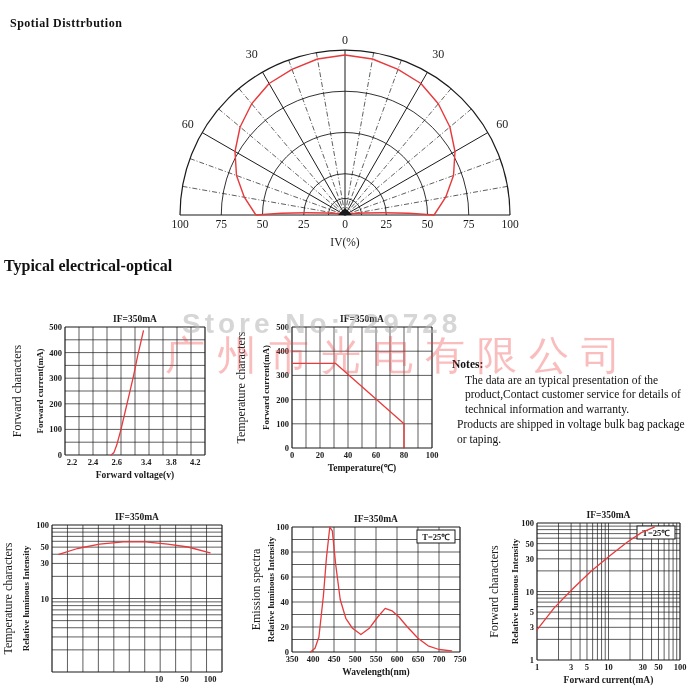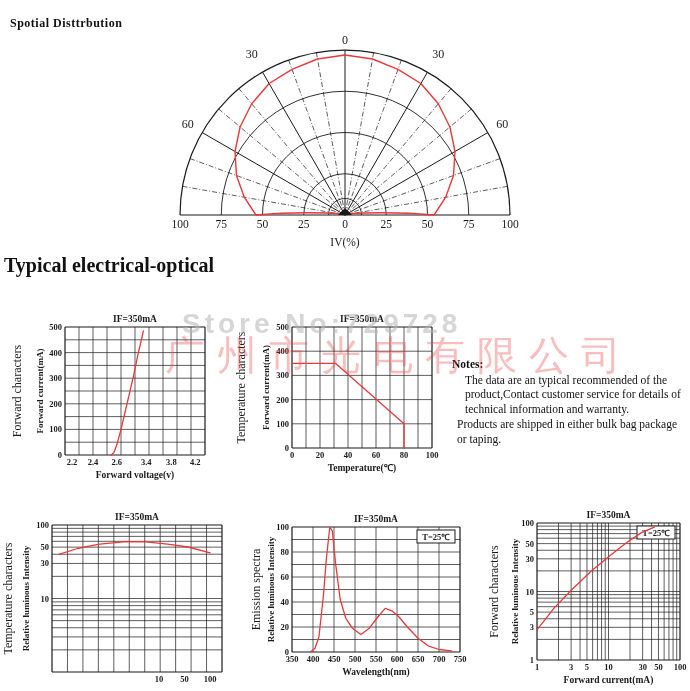--- a/index.html
+++ b/index.html
@@ -1,20 +1,20 @@
 <!DOCTYPE html>
 <html><head>
 <meta charset="utf-8">
 <style>
   html,body{margin:0;padding:0;background:#fff;}
   .page{position:relative;width:690px;height:691px;background:#fff;overflow:hidden;
         font-family:"Liberation Serif",serif;color:#111;}
   .abs{position:absolute;}
   .page-title{left:10px;top:3px;font-size:12px;font-weight:bold;letter-spacing:.5px;margin-top:13px;}
-  .section-heading{left:4px;top:255px;font-size:20px;font-weight:bold;line-height:21px;}
+  .section-heading{left:4px;top:255px;font-size:16px;font-weight:bold;line-height:21px;}
   .notes{left:452px;top:316px;width:234px;font-size:11.5px;line-height:14.5px;}
   .notes .nh{font-weight:bold;margin-bottom:1px;margin-top:41px;}
   .notes p{margin:0 0 1px 0;}
   .notes .i1{padding-left:13px;}
   .notes .i2{padding-left:9px;}
   .notes .i3{padding-left:5px;}
   .wm{pointer-events:none;white-space:nowrap;font-family:"Liberation Sans",sans-serif;z-index:6;}
   .wm1{left:182px;top:308px;font-size:28px;font-weight:bold;color:#b5b5b5;opacity:.55;letter-spacing:4px;}
   .wm2{left:165px;top:328px;font-size:40px;color:#ef4444;opacity:.35;letter-spacing:12px;}
   svg{position:absolute;overflow:visible;}
@@ -147,22 +147,22 @@
       <text x="55" y="22" text-anchor="end" font-size="8.5" font-family="&quot;Liberation Serif&quot;,serif" font-weight="bold" fill="#1a1a1a">500</text>
       <text x="128" y="14" text-anchor="middle" font-size="9.5" font-family="&quot;Liberation Serif&quot;,serif" font-weight="bold" fill="#1a1a1a">IF=350mA</text>
       <text x="128" y="163" text-anchor="middle" font-size="9.5" font-family="&quot;Liberation Serif&quot;,serif" font-weight="bold" fill="#1a1a1a">Temperature(℃)</text>
       <text x="11" y="79.5" text-anchor="middle" font-size="12" font-family="&quot;Liberation Serif&quot;,serif" font-weight="normal" fill="#1a1a1a" transform="rotate(-90 11 79.5)">Temperature characters</text>
       <text x="35" y="79.5" text-anchor="middle" font-size="9" font-family="&quot;Liberation Serif&quot;,serif" font-weight="bold" fill="#1a1a1a" transform="rotate(-90 35 79.5)">Forward current(mA)</text>
       <polyline points="58.0,55.3 101.4,55.3 170.0,115.8 170.0,140.0" fill="none" stroke="#e8393b" stroke-width="1.3" stroke-linejoin="round" stroke-linecap="round"></polyline>
     </svg>
 
   <div class="abs notes">
     <div class="nh">Notes:</div>
-    <p class="i1">The data are an typical recommended of the product,Contact customer service for details of technical information and warranty.</p>
-    <p class="i3">Products are shipped in either bulk bag package or taping.</p>
+    <p class="i1">The data are an typical presentation of the product,Contact customer service for details of technical information and warranty.</p>
+    <p class="i3">Products are shipped in voltage bulk bag package or taping.</p>
   </div>
 
   <svg id="bl" style="left:2px;top:500px;" width="238" height="190">
       <line x1="50" y1="25" x2="50" y2="172" stroke="#1a1a1a" stroke-width="1.2"></line>
       <line x1="65.45454545454545" y1="25" x2="65.45454545454545" y2="172" stroke="#1a1a1a" stroke-width="0.7"></line>
       <line x1="80.9090909090909" y1="25" x2="80.9090909090909" y2="172" stroke="#1a1a1a" stroke-width="0.7"></line>
       <line x1="96.36363636363636" y1="25" x2="96.36363636363636" y2="172" stroke="#1a1a1a" stroke-width="0.7"></line>
       <line x1="111.81818181818181" y1="25" x2="111.81818181818181" y2="172" stroke="#1a1a1a" stroke-width="0.7"></line>
       <line x1="127.27272727272727" y1="25" x2="127.27272727272727" y2="172" stroke="#1a1a1a" stroke-width="0.7"></line>
       <line x1="142.72727272727272" y1="25" x2="142.72727272727272" y2="172" stroke="#1a1a1a" stroke-width="0.7"></line>

